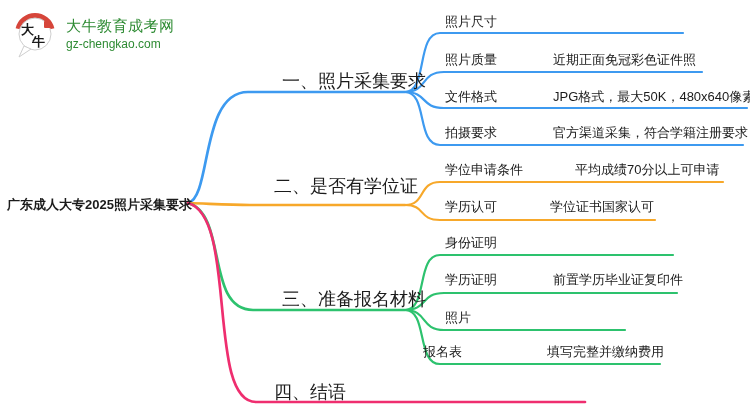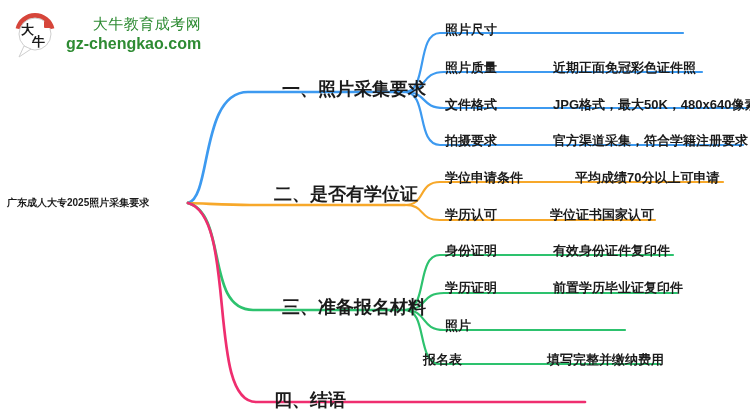--- a/index.html
+++ b/index.html
@@ -3,30 +3,30 @@
 <meta charset="utf-8">
 <style>
   html,body{margin:0;padding:0;background:#ffffff;}
   .stage{
     position:relative;width:750px;height:410px;overflow:hidden;background:#fff;
     font-family:"Liberation Sans","DejaVu Sans",sans-serif;
   }
   .links{position:absolute;left:0;top:0;}
   .t{
     position:absolute;white-space:nowrap;line-height:1.25;
-    font-size:13px;font-weight:700;color:var(--text,#1b1b1b);margin-top:8px;
+    font-size:13px;font-weight:400;color:var(--text,#1b1b1b);
   }
   .branch{font-size:18px;}
   .central{
     position:absolute;left:7px;top:196px;white-space:nowrap;
-    font-size:10px;font-weight:700;color:var(--text,#1b1b1b);
+    font-size:13px;font-weight:700;color:var(--text,#1b1b1b);
   }
   .logo{position:absolute;left:12px;top:10px;display:flex;align-items:center;gap:8px;}
   .logo-title{font-size:15px;font-weight:400;color:var(--brand_green,#2e8b33);letter-spacing:.5px;text-align:right;}
-  .logo-domain{font-size:16px;font-weight:700;color:var(--brand_green,#2e8b33);margin-top:1px;}
+  .logo-domain{font-size:12px;font-weight:400;color:var(--brand_green,#2e8b33);margin-top:1px;}
 </style>
 </head>
 <body>
 
 <div class="stage">
 
   <svg class="links" width="750" height="410" viewBox="0 0 750 410">
 
     <g fill="none" stroke-linecap="round" stroke-width="2.7">
       <path d="M188,203 C212,197 200,92 248,92 L405,92" stroke="#3D9AF0"></path>
@@ -88,21 +88,20 @@
   <div class="t" style="left:553px;top:125px">官方渠道采集，符合学籍注册要求</div>
 
   <div class="t branch" style="left:274px;top:175px">二、是否有学位证</div>
   <div class="t" style="left:445px;top:162px">学位申请条件</div>
   <div class="t" style="left:575px;top:162px">平均成绩70分以上可申请</div>
   <div class="t" style="left:445px;top:199px">学历认可</div>
   <div class="t" style="left:550px;top:199px">学位证书国家认可</div>
 
   <div class="t branch" style="left:282px;top:288px">三、准备报名材料</div>
   <div class="t" style="left:445px;top:235px">身份证明</div>
-  <div class="t" style="left:553px;top:235px">有效身份证件复印件</div>
   <div class="t" style="left:445px;top:272px">学历证明</div>
   <div class="t" style="left:553px;top:272px">前置学历毕业证复印件</div>
   <div class="t" style="left:445px;top:310px">照片</div>
   <div class="t" style="left:423px;top:344px">报名表</div>
   <div class="t" style="left:547px;top:344px">填写完整并缴纳费用</div>
 
   <div class="t branch" style="left:274px;top:381px">四、结语</div>
 
 </div>
 

